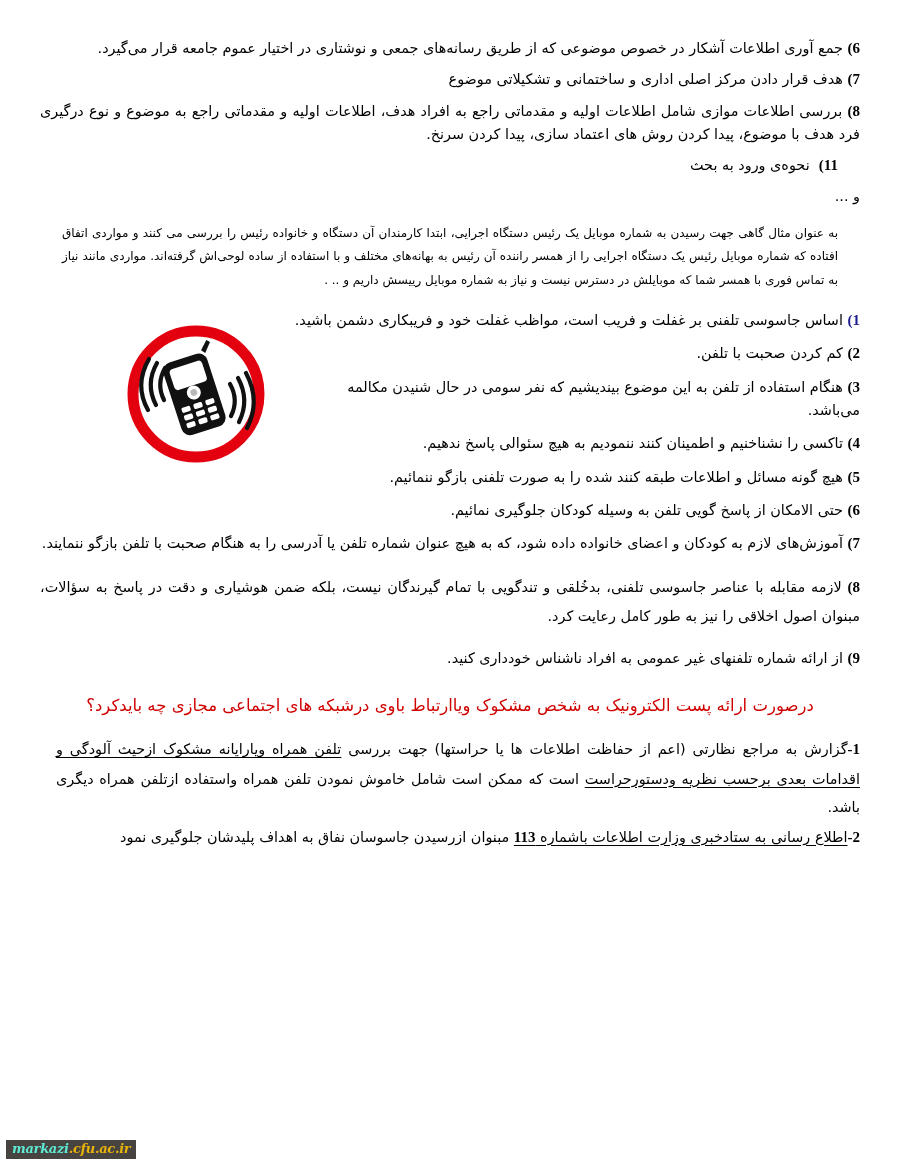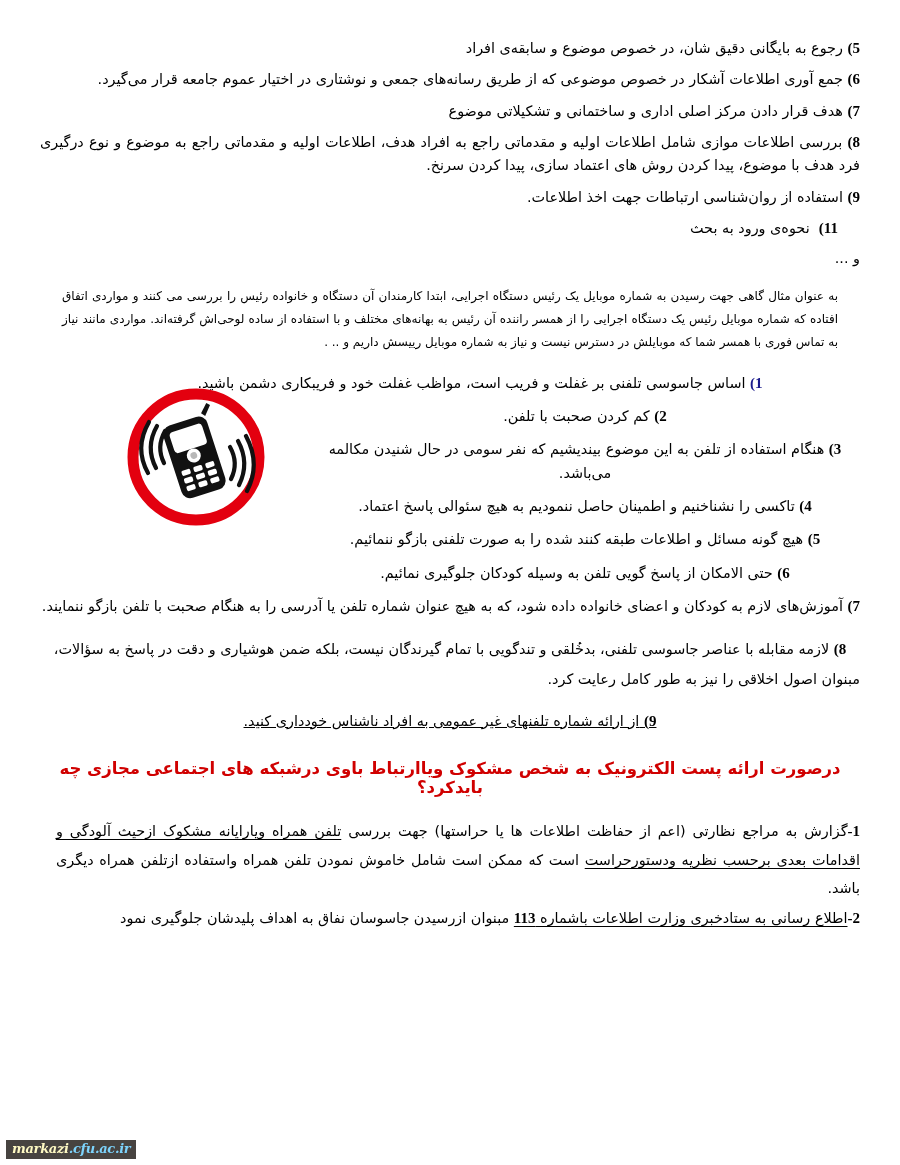--- a/index.html
+++ b/index.html
@@ -70,21 +70,21 @@
     color: #0000b0;
     font-weight: bold;
     font-size: 15.5px;
     letter-spacing: 0px;
     margin: 14px 0 12px 0;
   }
   .heading-red {
     direction: rtl;
     text-align: center;
     color: #d00000;
-    font-weight: bold;
+    font-weight: normal;
     font-size: 16.5px;
     margin: 26px 0 20px 0;
   }
 
   
   .mid-section {
     position: relative;
     min-height: 210px;
   }
   .phone-sign {
@@ -92,21 +92,21 @@
     left: 80px;
     top: 10px;
     width: 152px;
     height: 152px;
   }
   .phone-sign svg { display: block; }
 
   .mid-list {
     padding-left: 0;
   }
-  .mid-list .line { margin-bottom: 9px; text-align: center; }
+  .mid-list .line { margin-bottom: 9px; }
 
   
   .clear-icon { padding-left: 270px; }
   .clear-icon-sm { padding-left: 60px; }
 
   
   .bottom-list .line {
     line-height: 1.95;
     margin-bottom: 2px;
     margin-left: 16px;
@@ -121,48 +121,40 @@
     background: #474340;
     padding: 2px 6px 3px 6px;
     direction: ltr;
     font-family: "DejaVu Serif", "Liberation Serif", serif;
     font-style: italic;
     font-weight: bold;
     font-size: 13px;
     line-height: 1.1;
     letter-spacing: -0.3px;
   }
-  .wm-a { color: #fef9c3; }
-  .wm-b { color: #7dd3fc; }
+  .wm-a { color: #5eead4; }
+  .wm-b { color: #eab308; }
 </style>
 </head>
 <body>
 
 <div class="page">
 
   <div class="top-list">
-    <p class="line">
-      <span class="num">5)</span>
-      <span>رجوع به بایگانی دقیق شان، در خصوص موضوع و سابقه‌ی افراد</span>
-    </p>
     <p class="line justify">
       <span class="num">6)</span>
       <span>جمع آوری اطلاعات آشکار در خصوص موضوعی که از طریق رسانه‌های جمعی و نوشتاری در اختیار عموم جامعه قرار می‌گیرد.</span>
     </p>
     <p class="line">
       <span class="num">7)</span>
       <span>هدف قرار دادن مرکز اصلی اداری و ساختمانی و تشکیلاتی موضوع</span>
     </p>
     <p class="line justify">
       <span class="num">8)</span>
       <span>بررسی اطلاعات موازی شامل اطلاعات اولیه و مقدماتی راجع به افراد هدف، اطلاعات اولیه و مقدماتی راجع به موضوع و نوع درگیری فرد هدف با موضوع، پیدا کردن روش های اعتماد سازی، پیدا کردن سرنخ.</span>
-    </p>
-    <p class="line">
-      <span class="num">9)</span>
-      <span>استفاده از روان‌شناسی ارتباطات جهت اخذ اطلاعات.</span>
     </p>
     <p class="line indent-sm">
       <span class="num">11)</span>
       &nbsp;<span>نحوه‌ی ورود به بحث</span>
     </p>
     <p class="line">
       <span>و ...</span>
     </p>
   </div>
 
@@ -220,39 +212,39 @@
       <p class="line clear-icon">
         <span class="num">2)</span>
         <span>کم کردن صحبت با تلفن.</span>
       </p>
       <p class="line clear-icon">
         <span class="num">3)</span>
         <span>هنگام استفاده از تلفن به این موضوع بیندیشیم که نفر سومی در حال شنیدن مکالمه می‌باشد.</span>
       </p>
       <p class="line clear-icon">
         <span class="num">4)</span>
-        <span>تاکسی را نشناخنیم و اطمینان حاصل ننمودیم به هیچ سئوالی پاسخ اعتماد.</span>
+        <span>تاکسی را نشناخنیم و اطمینان کنند ننمودیم به هیچ سئوالی پاسخ ندهیم.</span>
       </p>
       <p class="line clear-icon">
         <span class="num">5)</span>
         <span>هیچ گونه مسائل و اطلاعات طبقه کنند شده را به صورت تلفنی بازگو ننمائیم.</span>
       </p>
       <p class="line clear-icon">
         <span class="num">6)</span>
         <span>حتی الامکان از پاسخ گویی تلفن به وسیله کودکان جلوگیری نمائیم.</span>
       </p>
       <p class="line justify">
         <span class="num">7)</span>
         <span>آموزش‌های لازم به کودکان و اعضای خانواده داده شود، که به هیچ عنوان شماره تلفن یا آدرسی را به هنگام صحبت  با تلفن بازگو  ننمایند.</span>
       </p>
       <p class="line justify" style="margin-top:17px; line-height:1.95;">
         <span class="num">8)</span>
         <span>لازمه مقابله با عناصر جاسوسی تلفنی، بدخُلقی و تندگویی با تمام گیرندگان نیست، بلکه ضمن هوشیاری و دقت در پاسخ به سؤالات، مبنوان اصول اخلاقی را نیز به طور کامل رعایت کرد.</span>
       </p>
-      <p class="line" style="margin-top:16px;text-decoration:underline;">
+      <p class="line" style="margin-top:16px;">
         <span class="num">9)</span>
         <span>از ارائه شماره تلفنهای غیر عمومی به افراد ناشناس خودداری کنید.</span>
       </p>
     </div>
   </div>
 
   <p class="heading-red">درصورت ارائه پست الکترونیک به شخص مشکوک ویاارتباط باوی درشبکه های اجتماعی مجازی چه بایدکرد؟</p>
 
   <div class="bottom-list">
     <p class="line justify">

